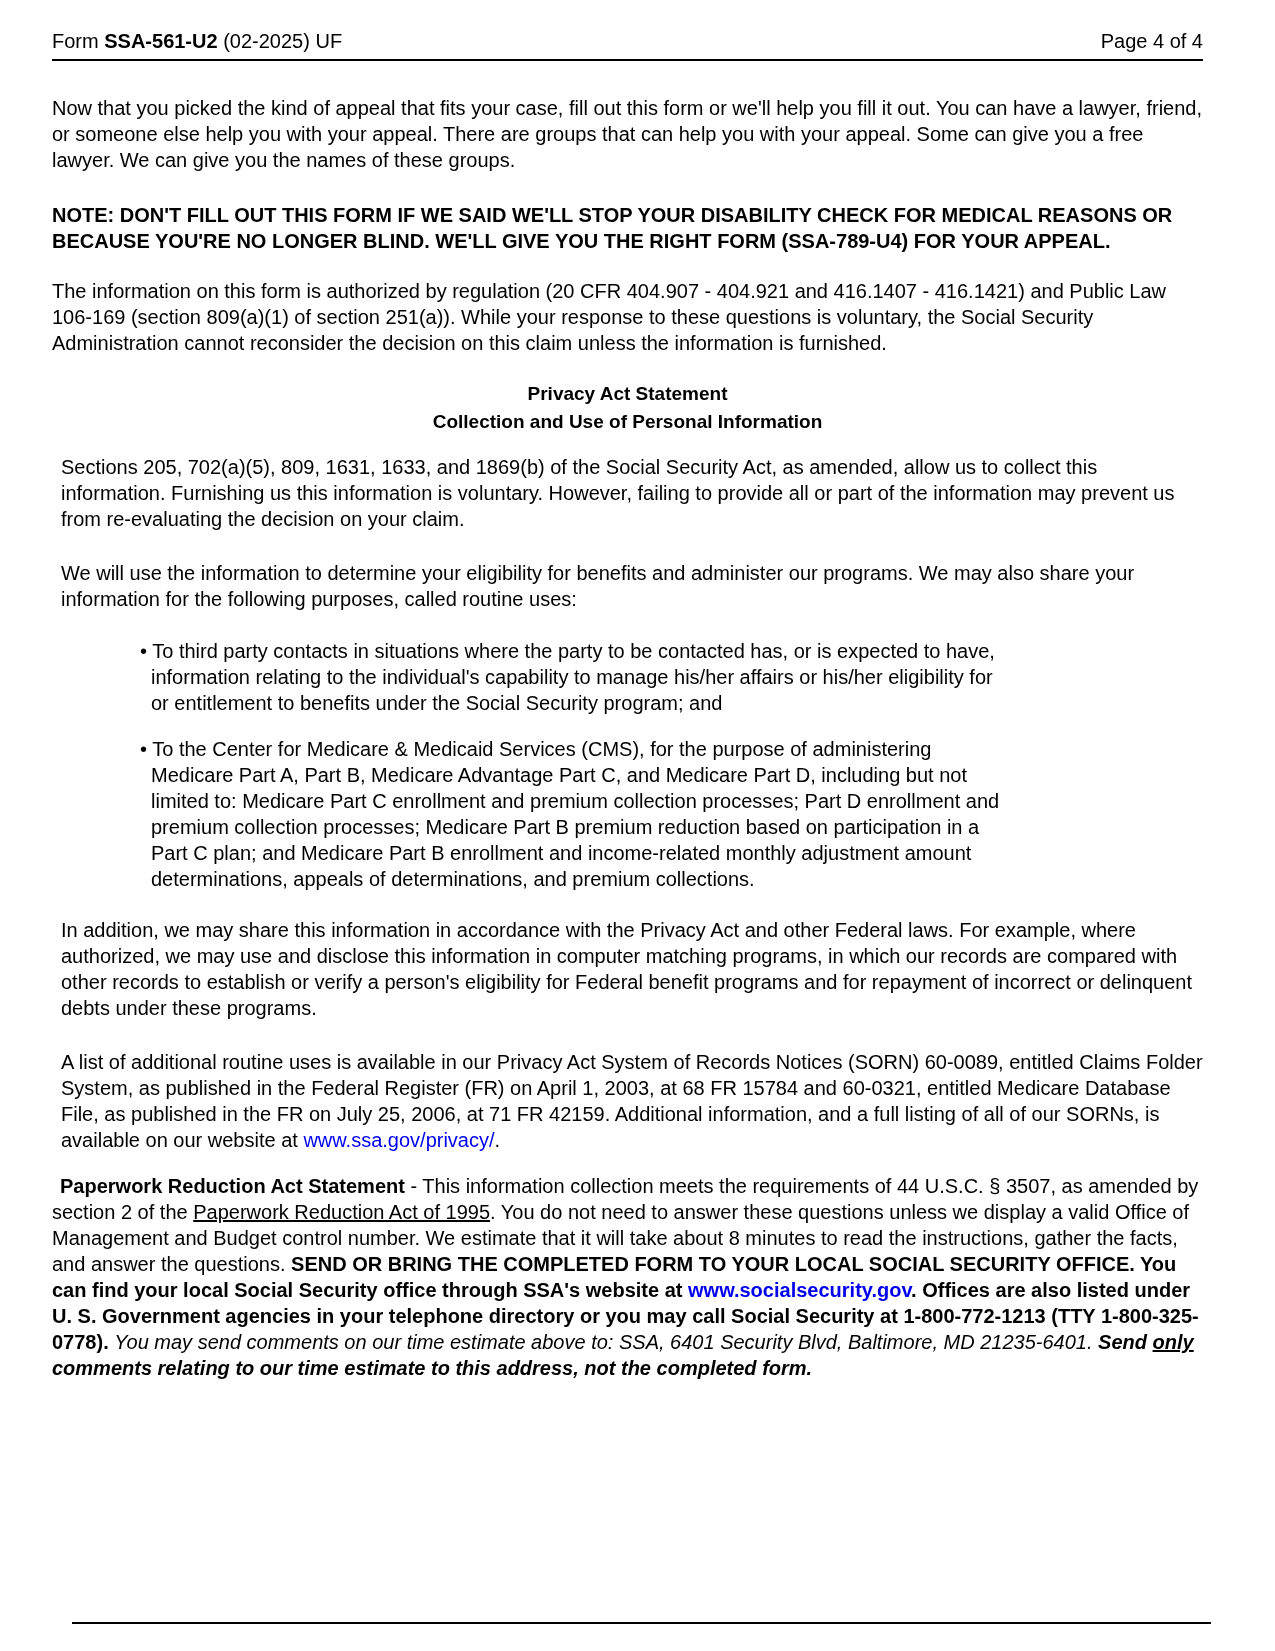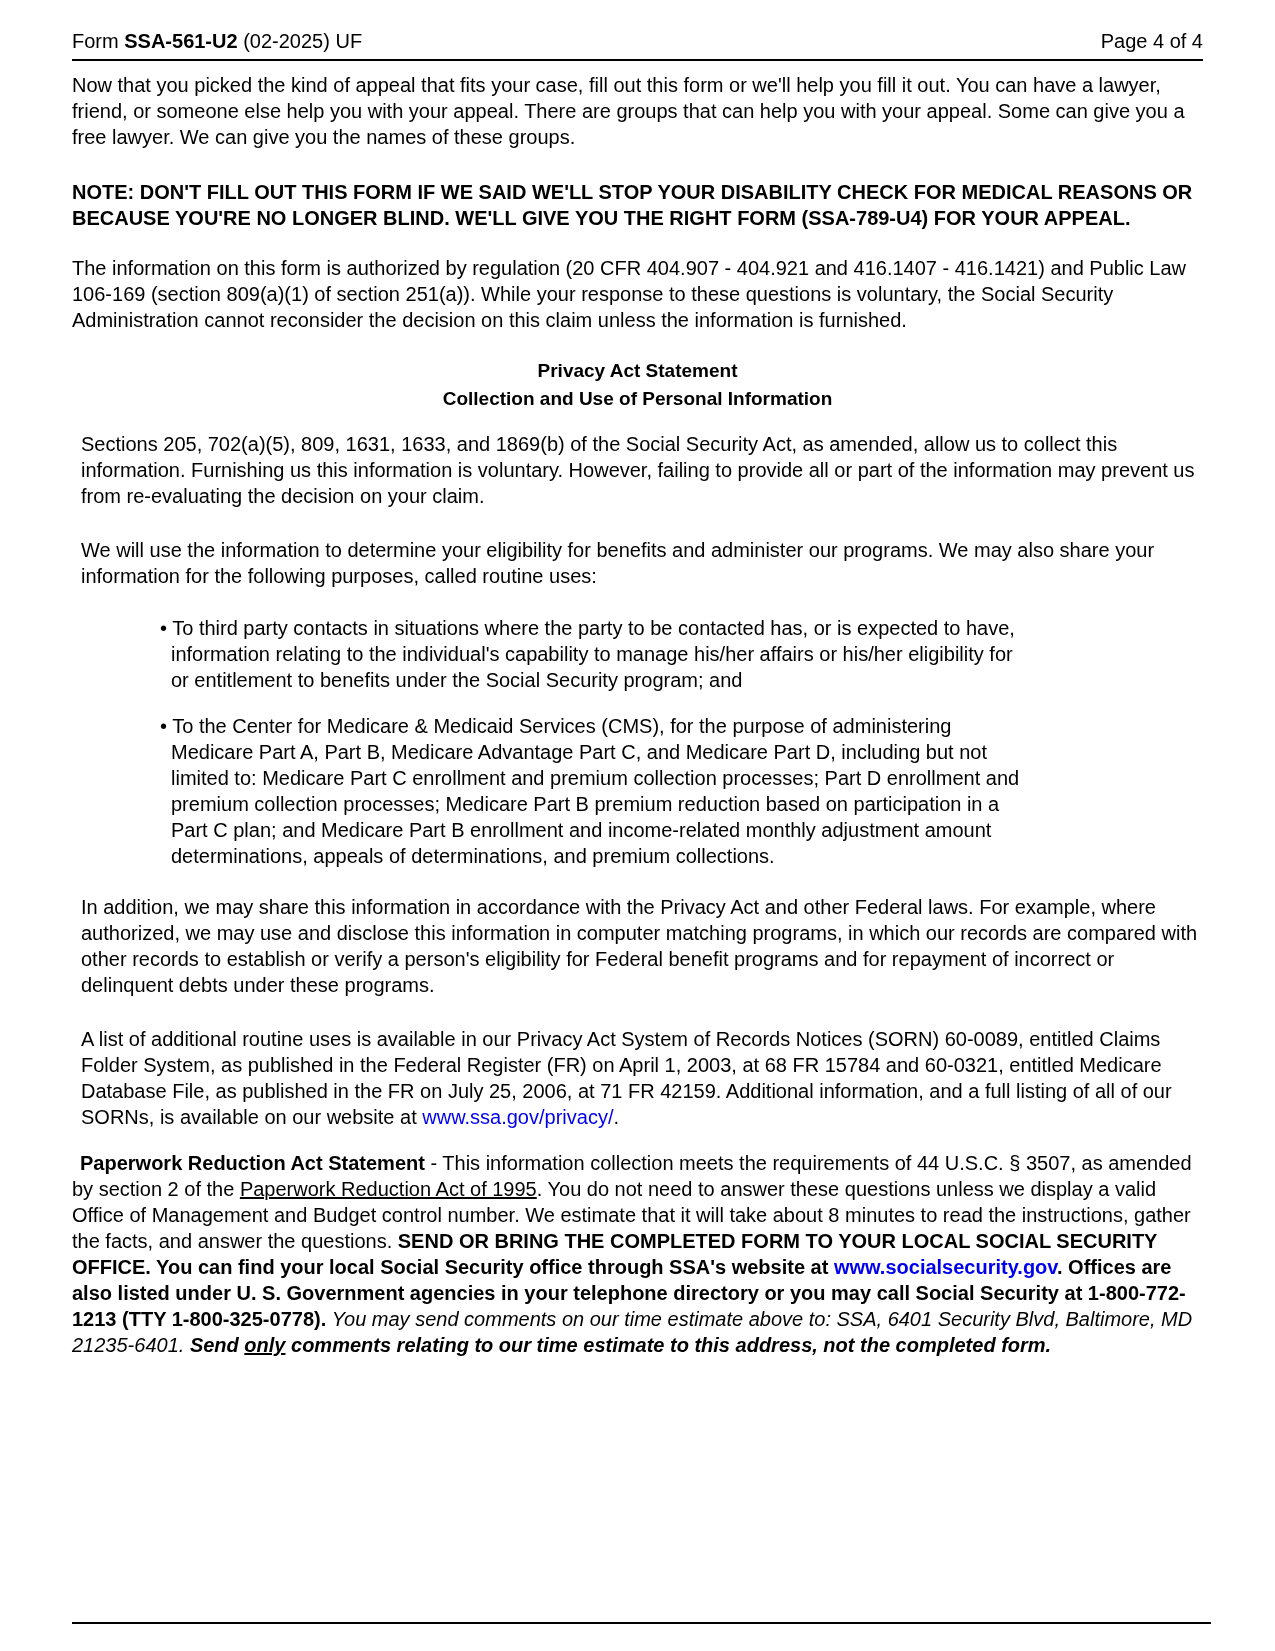--- a/index.html
+++ b/index.html
@@ -5,21 +5,21 @@
   html, body {
     margin: 0;
     padding: 0;
     background: #ffffff;
   }
   .page {
     position: relative;
     width: 1275px;
     height: 1651px;
     box-sizing: border-box;
-    padding: 28px 72px 0 72px;
+    padding: 28px 72px 0 52px;
     background: #ffffff;
     color: #000000;
     font-family: "Liberation Sans", sans-serif;
     font-size: 20px;
     line-height: 26px;
     overflow: hidden;
   }
   .header {
     display: flex;
     justify-content: space-between;
@@ -42,21 +42,21 @@
   .heading {
     text-align: center;
     font-weight: bold;
     font-size: 19px;
     line-height: 28px;
   }
   .mt18 { margin-top: 18px; }
   .mt20 { margin-top: 28px; }
   .mt24 { margin-top: 24px; }
   .mt25 { margin-top: 25px; }
-  .mt26 { margin-top: 11px; }
+  .mt26 { margin-top: 34px; }
   .mt29 { margin-top: 29px; }
   .mt84 { margin-top: 84px; }
   .bullets {
     margin-top: 26px;
     padding-left: 88px;
     max-width: 958px;
     box-sizing: border-box;
   }
   .bullet {
     padding-left: 11px;

